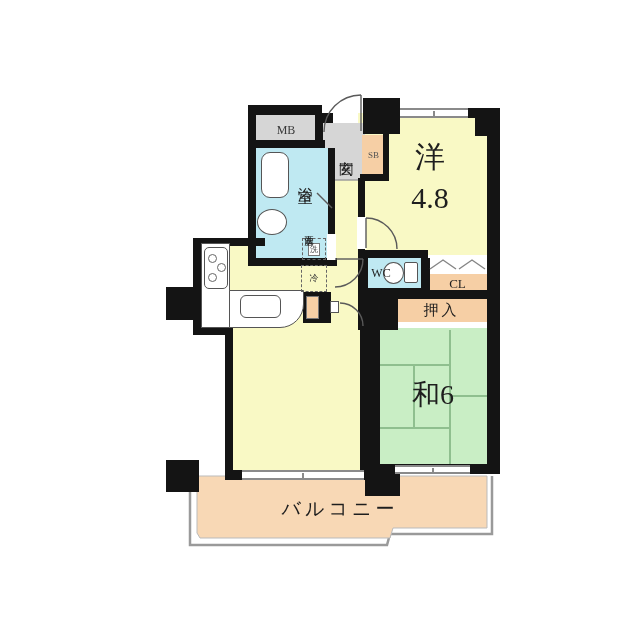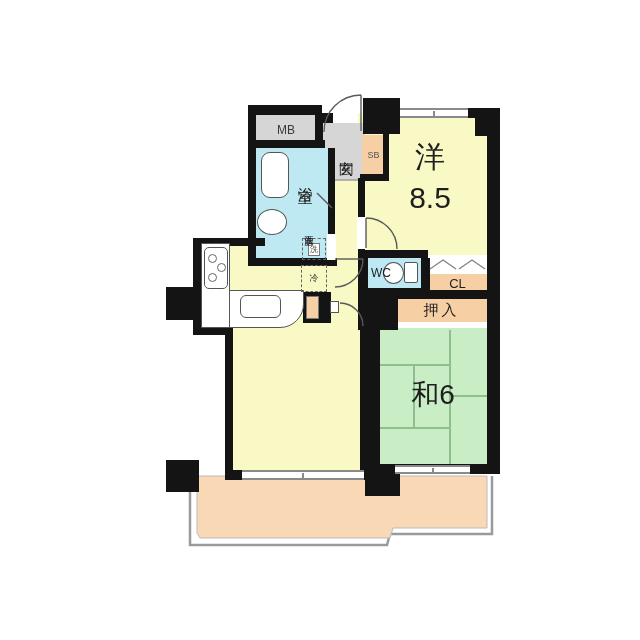--- a/index.html
+++ b/index.html
@@ -15,21 +15,21 @@
   .white{background:#ffffff;}
   .wall{position:absolute;background:#141414;}
   .open{position:absolute;background:#ffffff;}
   .window{position:absolute;background:#ffffff;border-top:2px solid #8a8a8a;border-bottom:2px solid #8a8a8a;box-sizing:border-box;}
   .wtick{position:absolute;width:2px;background:#8a8a8a;}
   .fx{position:absolute;background:#ffffff;border:1.6px solid #555;box-sizing:border-box;}
   .dash{position:absolute;border:1.6px dashed #666;box-sizing:border-box;display:flex;align-items:center;justify-content:center;}
   .burner{position:absolute;width:9px;height:9px;border:1.5px solid #666;border-radius:50%;box-sizing:border-box;background:#fff;}
   .tat{position:absolute;background:#8fbf8f;}
   .lb{position:absolute;display:flex;align-items:center;justify-content:center;text-align:center;
-      color:#1e1e1e;font-weight:500;line-height:1.1;}
+      color:#1e1e1e;font-weight:500;line-height:1.1;font-family:Liberation Serif, serif;}
   .vtext{writing-mode:vertical-rl;text-orientation:upright;letter-spacing:2px;}
   .stack{flex-direction:column;}
 </style>
 </head>
 <body>
 
 <div class="plan">
 
   <svg class="abs" width="640" height="640">
     <path d="M190,476 L190,545 L387,545 L390,534 L492,534 L492,476" fill="none" stroke="#9a9a9a" stroke-width="2.5"></path>
@@ -138,20 +138,21 @@
     </g>
   </svg>
 
   <div class="lb" style="left:258px;top:118px;width:56px;height:26px;font-size:12px;color:#3a3a3a;">MB</div>
   <div class="lb vtext" style="left:291px;top:150px;width:28px;height:54px;font-size:15px;">浴室</div>
   <div class="lb vtext" style="left:298px;top:204px;width:20px;height:50px;font-size:9px;letter-spacing:0;">洗面室</div>
   <div class="lb vtext" style="left:333px;top:126px;width:26px;height:52px;font-size:14px;">玄関</div>
   <div class="lb" style="left:362px;top:147px;width:23px;height:18px;font-size:9px;color:#555;">SB</div>
   <div class="lb stack" style="left:388px;top:126px;width:84px;height:102px;font-size:30px;">
     <span>洋</span>
-    <span style="margin-top:8px;">8.5</span>
+    <span style="margin-top:8px;">4.8</span>
   </div>
   <div class="lb" style="left:368px;top:263px;width:26px;height:22px;font-size:12px;">WC</div>
   <div class="lb" style="left:432px;top:274px;width:51px;height:21px;font-size:13px;">CL</div>
   <div class="lb" style="left:398px;top:299px;width:87px;height:22px;font-size:15px;letter-spacing:3px;">押入</div>
   <div class="lb" style="left:388px;top:376px;width:90px;height:38px;font-size:28px;">和6</div>
+  <div class="lb" style="left:225px;top:494px;width:230px;height:30px;font-size:19px;letter-spacing:4px;">バルコニー</div>
 
 </div>
 
 </body></html>

